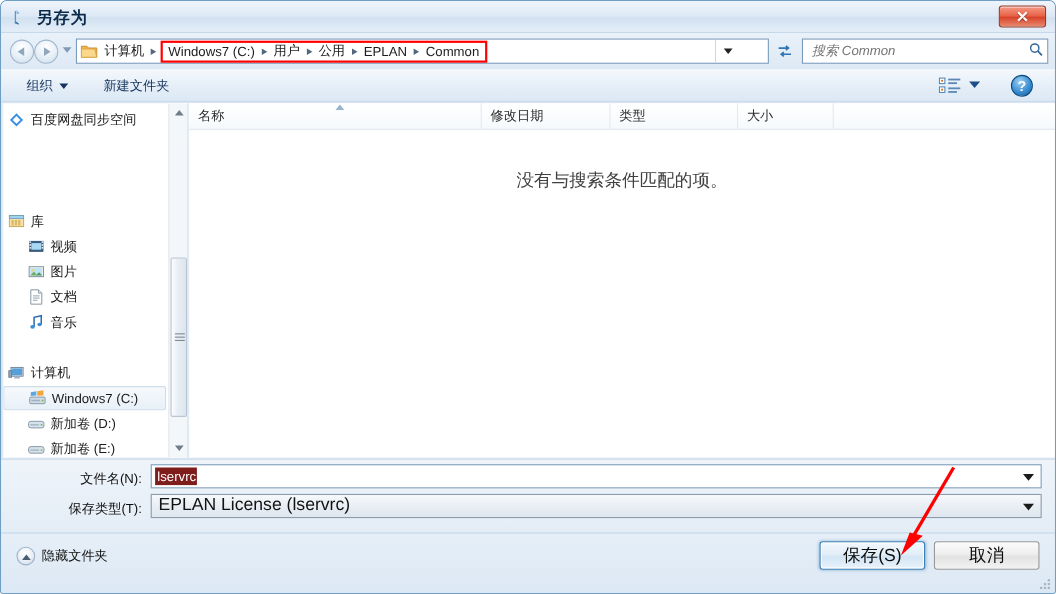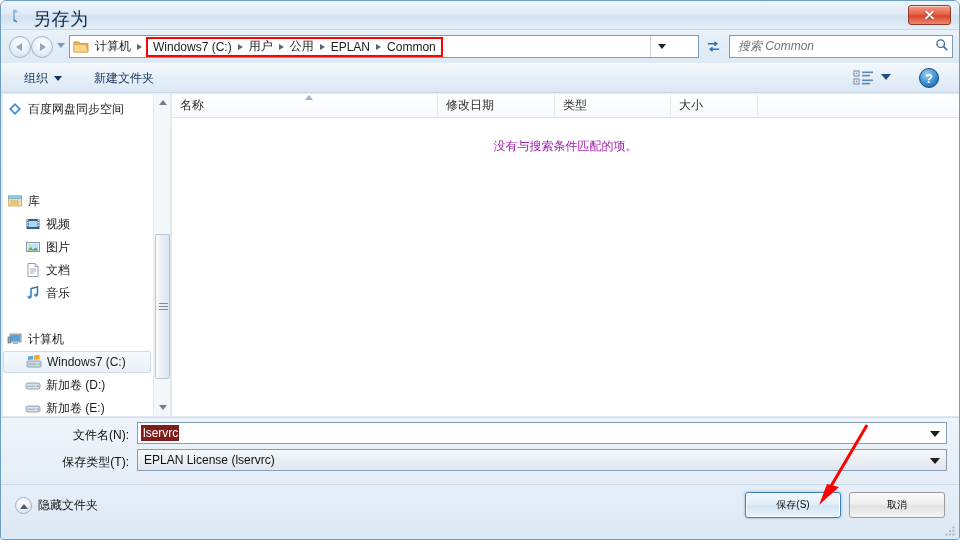--- a/index.html
+++ b/index.html
@@ -27,22 +27,23 @@
     width: 958px; height: 29px;
     background: linear-gradient(to bottom, #eef4fb 0%, #dfeaf6 45%, #d2e1f0 55%, #e4eef8 100%);
     border-bottom: 1px solid #c6d8ea;
   }
   #title-icon {
     position: absolute; left: 10px; top: 7px;
     width: 16px; height: 16px;
   }
   #title-text {
     position: absolute; left: 32px; top: 6px;
-    font-size: 18px; color: #0b2a4a;
+    font-size: 15px; color: #0b2a4a;
     letter-spacing: 0.5px;
+    font-weight: bold;
   }
   #close-button {
     position: absolute; right: 8px; top: 4px;
     width: 43px; height: 20px;
     border: 1px solid #9a3a2a;
     border-radius: 3px;
     background: linear-gradient(to bottom, #f49a86 0%, #e8654a 45%, #d8452c 55%, #e88a6e 100%);
     cursor: pointer;
     box-shadow: inset 0 1px 0 rgba(255,255,255,0.55);
   }
@@ -296,24 +297,24 @@
     white-space: nowrap;
   }
   #sort-indicator {
     position: absolute; left: 133px; top: 1px;
     width: 0; height: 0;
     border-left: 4px solid transparent;
     border-right: 4px solid transparent;
     border-bottom: 5px solid #9ab4cc;
   }
   #empty-message {
-    position: absolute; left: 0; top: 44px;
+    position: absolute; left: 0; top: 60px;
     width: 787px;
     text-align: center;
-    font-size: 12px; color: #a21caf;
+    font-size: 16px; color: #404040;
   }
 
   
   #form-area {
     position: absolute; left: 0; top: 416px;
     width: 958px; height: 67px;
     background: linear-gradient(to bottom, #eef4fa 0%, #e4edf6 100%);
     border-top: 1px solid #cfdceb;
   }
   .form-label {
@@ -341,21 +342,21 @@
   }
   #filetype-combo {
     position: absolute; left: 136px; top: 31px;
     width: 810px; height: 22px;
     background: linear-gradient(to bottom, #f7f9fb 0%, #e9eef4 50%, #dfe6ee 100%);
     border: 1px solid #8a9cae;
     display: flex; align-items: center;
     cursor: pointer;
   }
   #filetype-value {
-    font-size: 12px; color: #111111;
+    font-size: 16px; color: #111111;
     padding-left: 6px;
     white-space: nowrap;
   }
   .combo-caret {
     position: absolute; right: 6px; top: 50%;
     margin-top: -2px;
     width: 0; height: 0;
     border-left: 5px solid transparent;
     border-right: 5px solid transparent;
     border-top: 6px solid #1a1a1a;
@@ -388,21 +389,21 @@
     width: 0; height: 0;
     border-left: 4px solid transparent;
     border-right: 4px solid transparent;
     border-bottom: 5px solid #4a5c6e;
   }
   #hide-folders-label { font-size: 12px; color: #111; }
 
   .dlg-button {
     position: absolute; top: 491px;
     width: 96px; height: 26px;
-    font-size: 10px; color: #0b0b0b;
+    font-size: 16px; color: #0b0b0b;
     display: flex; align-items: center; justify-content: center;
     cursor: pointer;
     border-radius: 3px;
   }
   #btn-save {
     left: 744px;
     background: linear-gradient(to bottom, #f2f8fd 0%, #e3eef8 45%, #d3e5f5 55%, #e9f3fb 100%);
     border: 1px solid #3c7fb1;
     box-shadow: 0 0 0 1px #ffffff inset, 0 0 3px rgba(60,130,180,0.55);
   }

